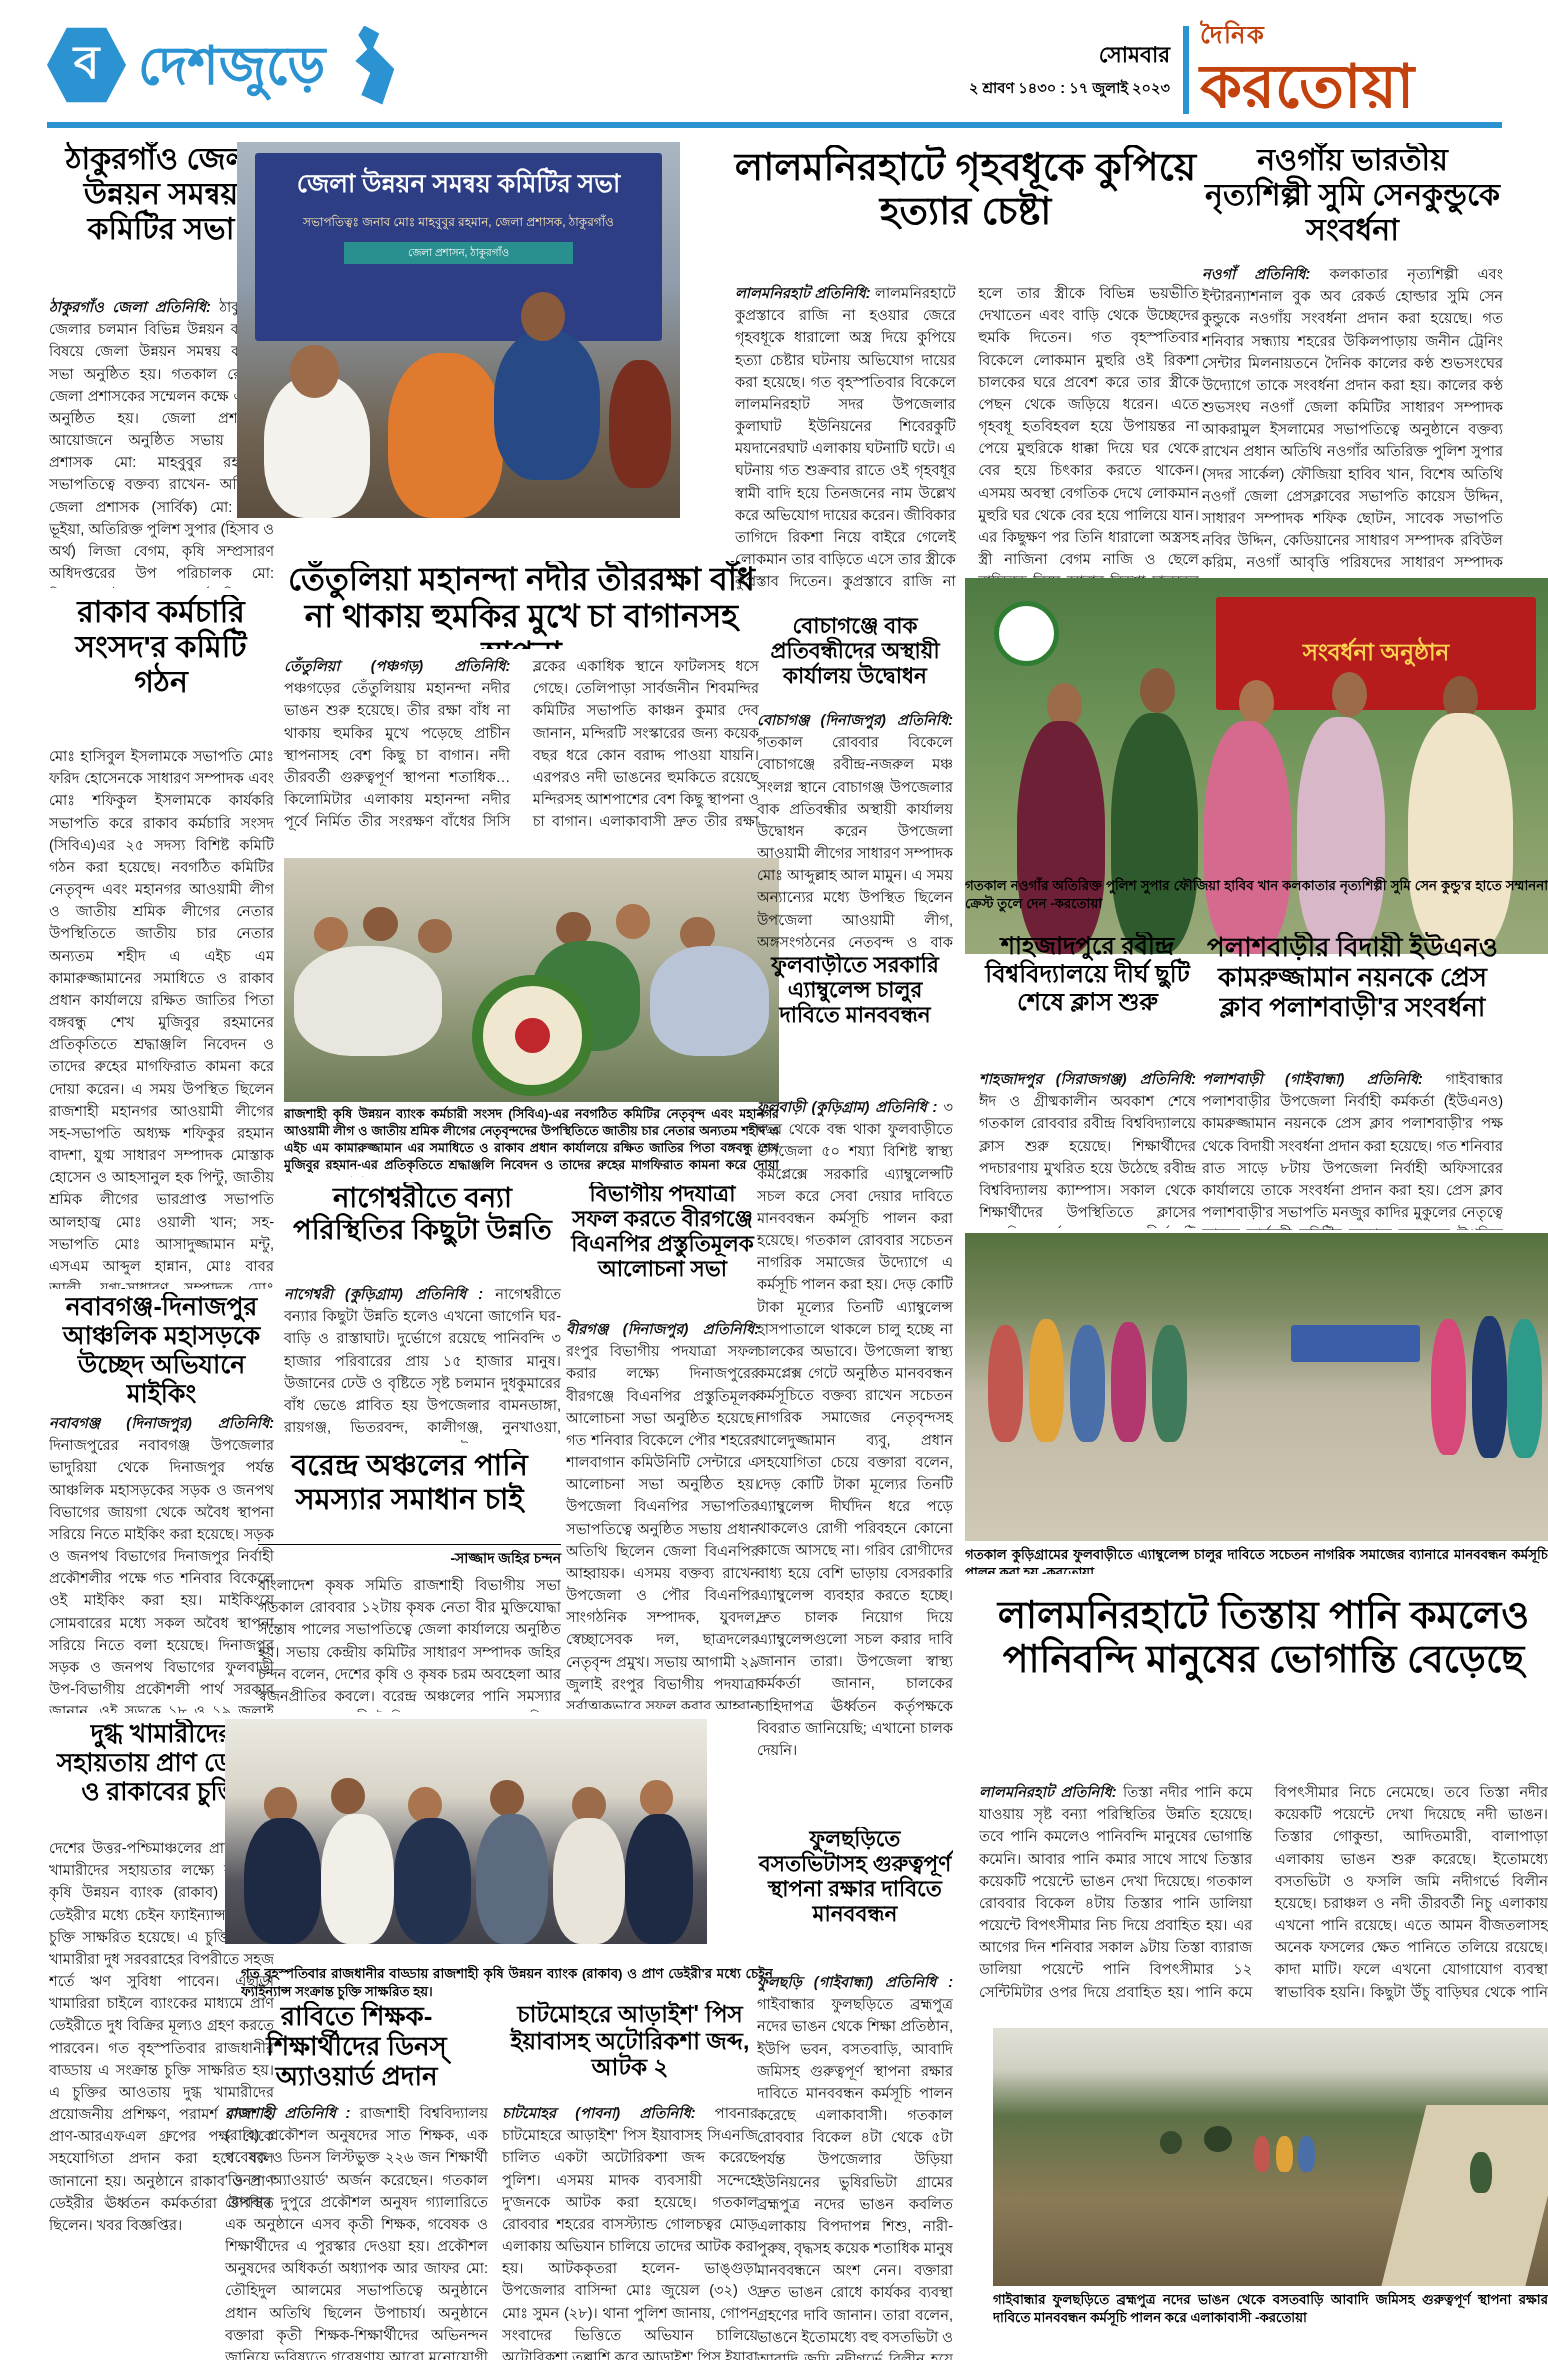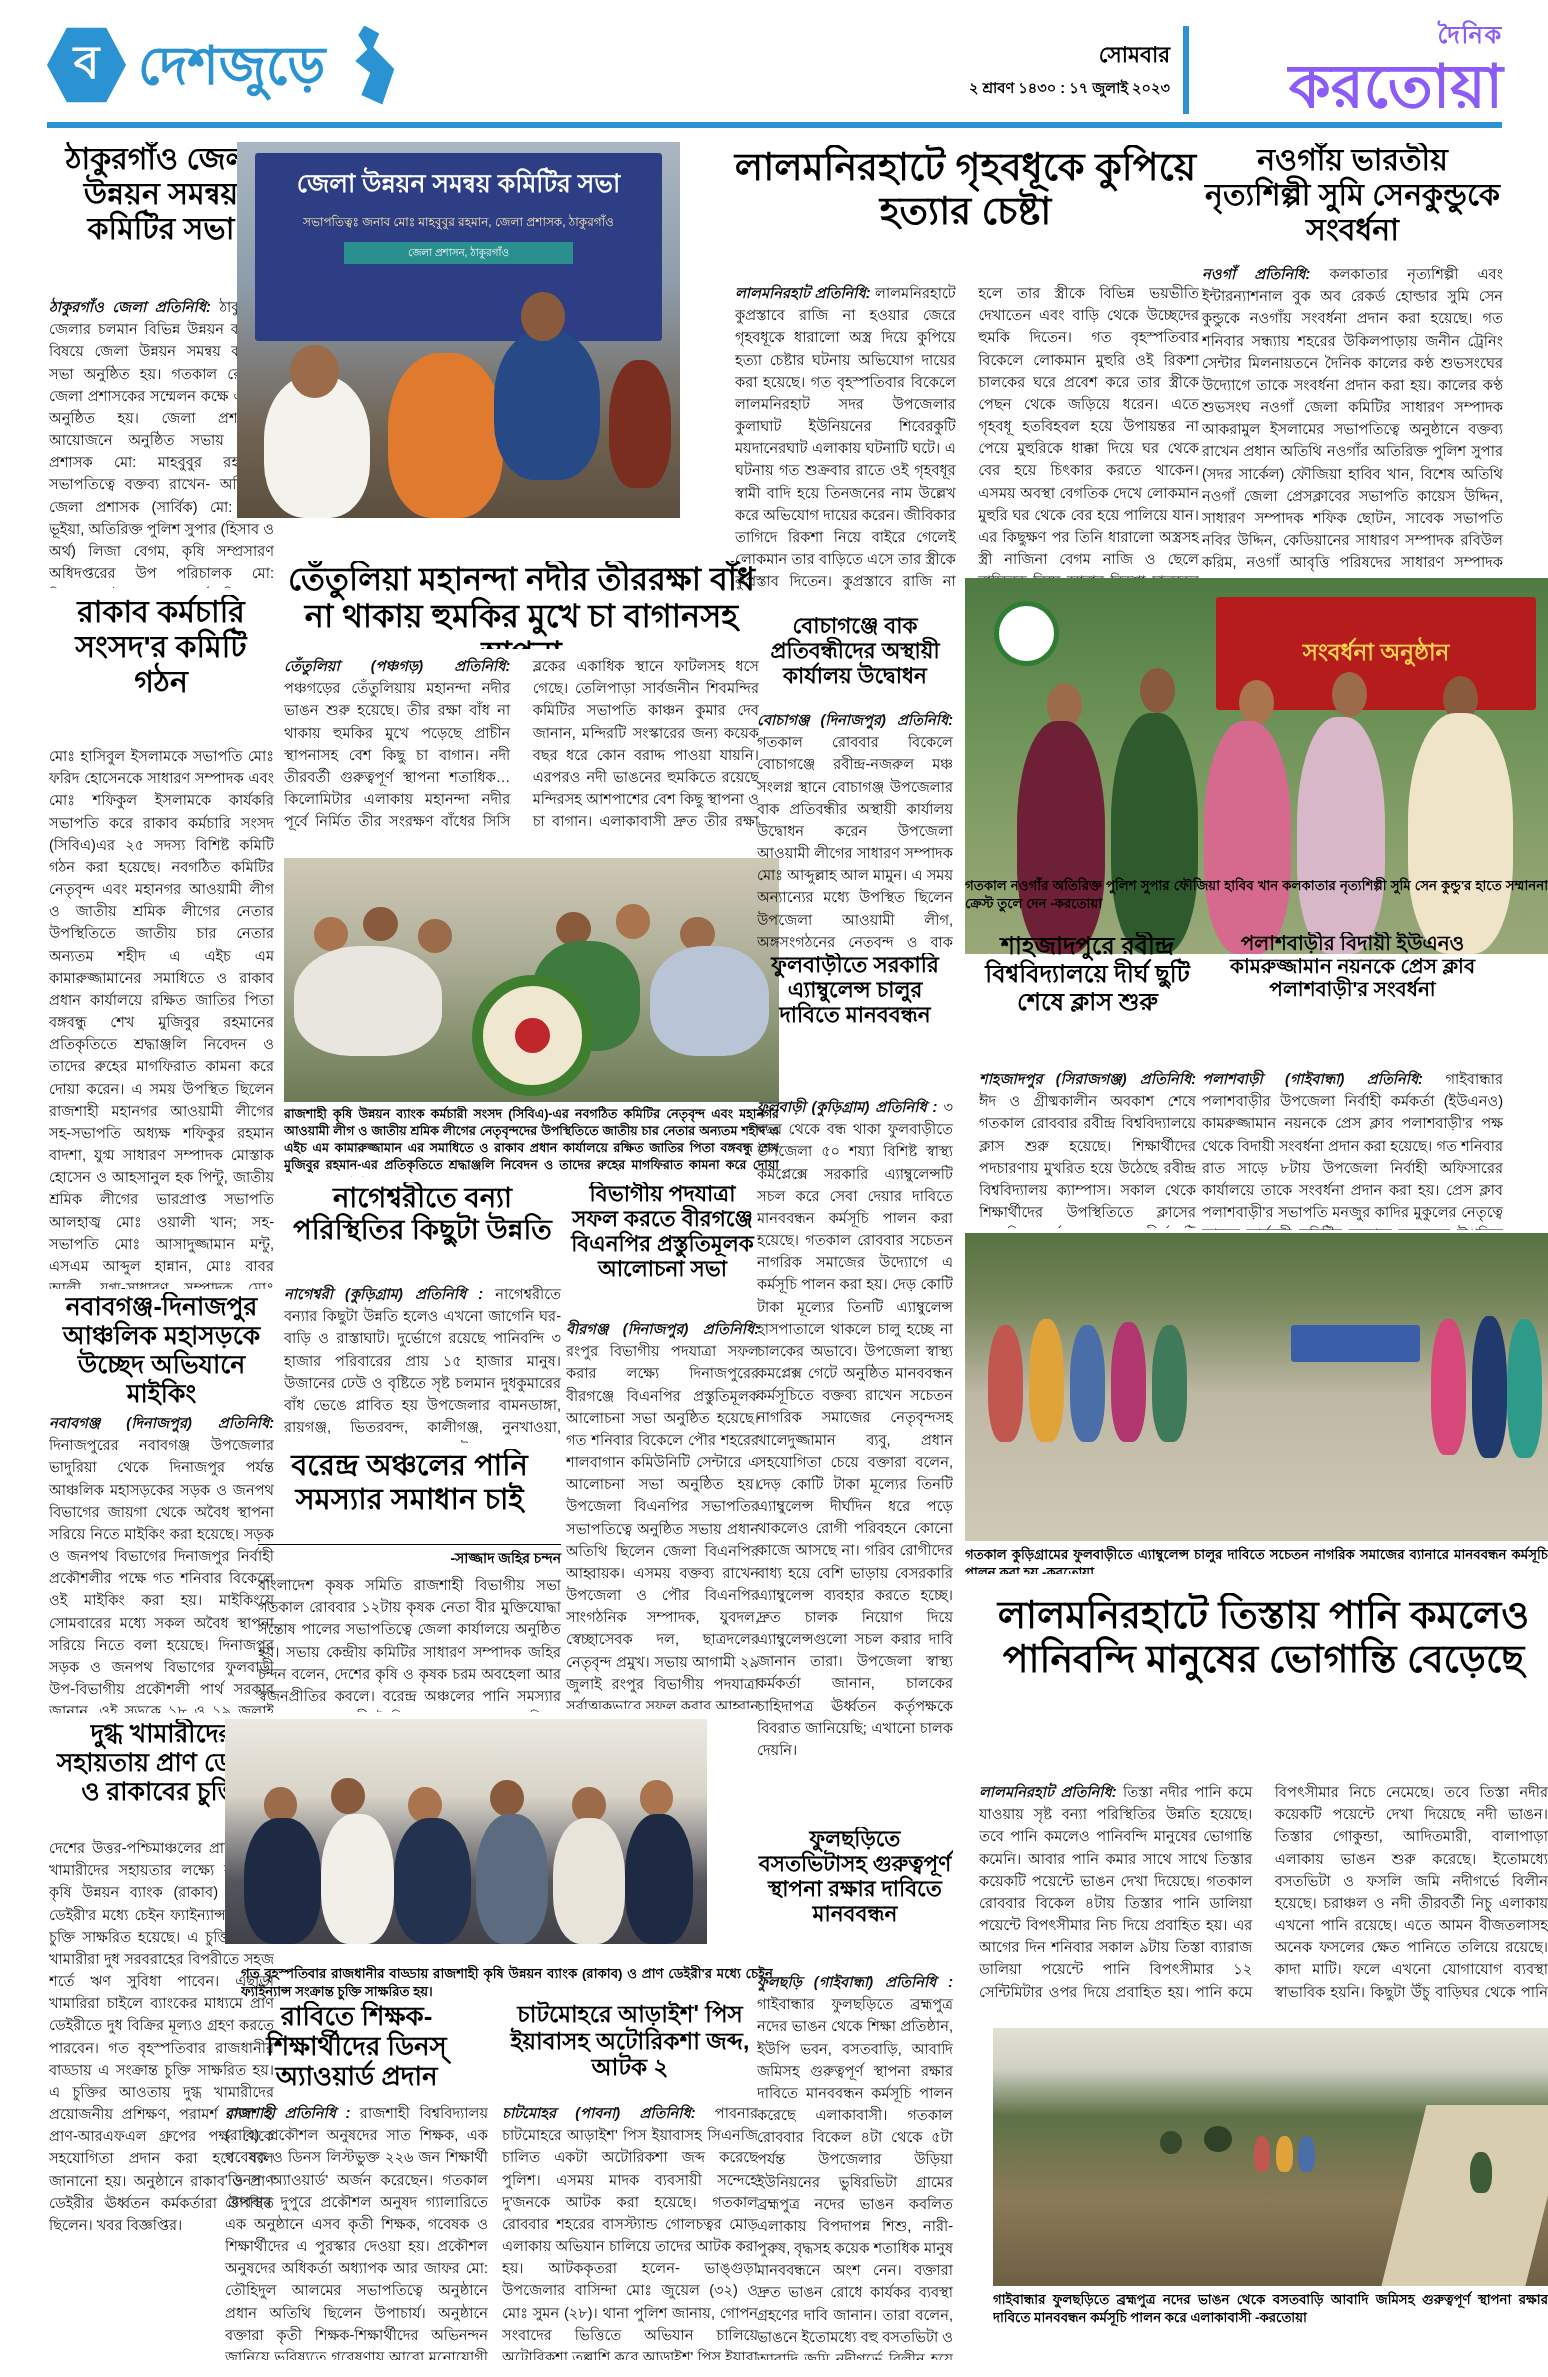--- a/index.html
+++ b/index.html
@@ -11,21 +11,21 @@
   .logo-txt{color:#2b93d1;font-weight:bold;font-size:53px;line-height:1;}
   .hexa{width:79px;height:79px;background:#2b93d1;color:#fff;font-weight:bold;font-size:46px;
         display:flex;align-items:center;justify-content:center;
         clip-path:polygon(25% 3%,75% 3%,100% 50%,75% 97%,25% 97%,0 50%);}
   .mapblob{width:60px;height:79px;background:#2b93d1;
         clip-path:polygon(45% 0,70% 10%,60% 28%,95% 55%,75% 100%,40% 88%,55% 60%,30% 45%,50% 30%,35% 12%);}
   .dateblock{text-align:right;color:#000;}
   .dateblock .wd{font-size:21.5px;font-weight:bold;}
   .dateblock .dl{font-size:14.6px;font-weight:bold;margin-top:3.4px;}
   .vbar{background:#2b93d1;}
-  .paper{text-align:right;color:#8b5cf6;}
+  .paper{text-align:left;color:#c2410c;}
   .paper .pfx{font-size:24px;font-weight:bold;letter-spacing:1.7px;}
   .paper .pnm{font-size:60px;font-weight:800;line-height:1;margin-top:1.7px;}
   .rule{background:#2b93d1;}
   
   .hl{font-weight:bold;color:#000;text-align:center;line-height:1.16;overflow:hidden;margin:0;}
   .h1{font-size:38px;}.h2{font-size:30px;}.h3{font-size:25px;}.h4{font-size:21.5px;}
   .bodytxt{font-size:14.6px;line-height:1.52;text-align:justify;color:#101010;overflow:hidden;}
   .byline{font-weight:bold;font-style:italic;}
   .cols2{column-count:2;column-gap:22.4px;}
   .cap{font-size:13.3px;font-weight:bold;line-height:1.35;text-align:justify;color:#000;overflow:hidden;}
@@ -164,21 +164,21 @@
     <div class="blob" style="left:25%;top:36%;width:15%;height:64%;background:#2e5a2e;"></div>
     <div class="blob" style="left:41%;top:38%;width:15%;height:62%;background:#d66a8e;"></div>
     <div class="blob" style="left:57%;top:37%;width:15%;height:63%;background:#d8b8c8;"></div>
     <div class="blob" style="left:76%;top:36%;width:18%;height:64%;background:#efe3c8;"></div>
   </div>
   <p class="abs cap" style="left:965px;top:877px;width:583px;height:48px;margin:0;">গতকাল নওগাঁর অতিরিক্ত পুলিশ সুপার ফৌজিয়া হাবিব খান কলকাতার নৃত্যশিল্পী সুমি সেন কুন্ডু'র হাতে সম্মাননা ক্রেস্ট তুলে দেন  -করতোয়া</p>
 
   <h2 class="abs hl" style="left:979px;top:932px;width:217px;height:129px;font-size:24px;">শাহজাদপুরে রবীন্দ্র বিশ্ববিদ্যালয়ে দীর্ঘ ছুটি শেষে ক্লাস শুরু</h2>
   <p class="abs bodytxt" style="left:979px;top:1068px;width:217px;height:160px;margin:0;"><span class="byline">শাহজাদপুর (সিরাজগঞ্জ) প্রতিনিধি:</span><span> ঈদ ও গ্রীষ্মকালীন অবকাশ শেষে গতকাল রোববার রবীন্দ্র বিশ্ববিদ্যালয়ে ক্লাস শুরু হয়েছে। শিক্ষার্থীদের পদচারণায় মুখরিত হয়ে উঠেছে রবীন্দ্র বিশ্ববিদ্যালয় ক্যাম্পাস। সকাল থেকে শিক্ষার্থীদের উপস্থিতিতে ক্লাসের স্বাভাবিক কার্যক্রম শুরু হয়। দীর্ঘ ছুটি শেষে ক্লাস শুরু হওয়ায় শিক্ষার্থীদের মধ্যে আনন্দঘন পরিবেশের সৃষ্টি হয়। বাংলা বিভাগের শিক্ষার্থী সাব্বির হোসেন বলেন, ঈদের ছুটির পর ক্লাস শুরু হয়েছে। শিক্ষক, বন্ধু ও সহপাঠীদের অনেক দিন পর পেয়ে খুব আনন্দ অনুভব করছি। সমাজ বিজ্ঞান বিভাগের শিক্ষার্থী সাবরিয়া তালাত বলেন, ছুটির দিনগুলোতে বিশ্ববিদ্যালয়কে খুব মিস করেছি। ছুটির পর ক্যাম্পাসে এসে সবার সাথে দেখা হয়ে খুবই ভালো লাগছে।</span></p>
 
-  <h2 class="abs hl" style="left:1202px;top:932px;width:301px;height:129px;font-size:20px;">পলাশবাড়ীর বিদায়ী ইউএনও কামরুজ্জামান নয়নকে প্রেস ক্লাব পলাশবাড়ী'র সংবর্ধনা</h2>
+  <h2 class="abs hl" style="left:1202px;top:932px;width:301px;height:129px;font-size:26px;">পলাশবাড়ীর বিদায়ী ইউএনও কামরুজ্জামান নয়নকে প্রেস ক্লাব পলাশবাড়ী'র সংবর্ধনা</h2>
   <p class="abs bodytxt" style="left:1202px;top:1068px;width:301px;height:162px;margin:0;"><span class="byline">পলাশবাড়ী (গাইবান্ধা) প্রতিনিধি:</span><span> গাইবান্ধার পলাশবাড়ীর উপজেলা নির্বাহী কর্মকর্তা (ইউএনও) কামরুজ্জামান নয়নকে প্রেস ক্লাব পলাশবাড়ী'র পক্ষ থেকে বিদায়ী সংবর্ধনা প্রদান করা হয়েছে। গত শনিবার রাত সাড়ে ৮টায় উপজেলা নির্বাহী অফিসারের কার্যালয়ে তাকে সংবর্ধনা প্রদান করা হয়। প্রেস ক্লাব পলাশবাড়ী'র সভাপতি মনজুর কাদির মুকুলের নেতৃত্বে ক্লাবের কার্যকরী কমিটির অন্যান্য সদস্যবৃন্দ উপস্থিত ছিলেন। বিদায়বেলায় তার কর্মকালের বিভিন্ন দিকের স্মৃতিচারণ করে অন্যান্যের মধ্যে বক্তব্য রাখেন উপজেলা সহকারী কমিশনার (ভূমি) এস.এম ফয়েজ উদ্দিন, সাপ্তাহিক পলাশবাড়ীর সম্পাদক উত্তম কর্মকার, ক্লাবের কার্যনির্বাহী সদস্য আরিফ উদ্দিন, রফিকুল ইসলাম রফিক, বকুল উদ্দিন ঈমান, আশা কাতরী কিবরিয়া সবুজ, পিজু আরাফজাক মেনন প্রমুখ। এডিও মডেল হাসান, আমিরুল ইসলাম, শতভন শাহ। গতজনমে নিমিষে তার নিজেই উপসাগল অভিন্দিত। সবার সঙ্গে কুশল বিনিময় করে ২০২০ সালের ৭ জুন যোগদান করা এই কর্মকর্তার বিদায় জানান সবাই। দায়িত্ব পালনকালে তার নানামুখী উদ্যোগের (দুর্নীতি দমন কমিটির (দুদক) অভিযানের ক্রোড়ে (অনুসরণে) প্রশংসা করেন সাংবাদিকবৃন্দ।</span></p>
 
   <div class="photo" style="left:965px;top:1233px;width:583px;height:308px;background:linear-gradient(180deg,#56713f 0%,#7c8a60 26%,#bdb7a4 52%,#cfc9b6 100%);">
     <div class="pbanner" style="left:56%;top:30%;width:22%;height:12%;background:#3b5ea8;"></div>
     <div class="blob" style="left:4%;top:30%;width:6%;height:38%;background:#c2574f;"></div>
     <div class="blob" style="left:11%;top:28%;width:6%;height:40%;background:#e0a33a;"></div>
     <div class="blob" style="left:18%;top:30%;width:6%;height:38%;background:#4a6fa8;"></div>
     <div class="blob" style="left:25%;top:29%;width:6%;height:39%;background:#b1376e;"></div>
     <div class="blob" style="left:32%;top:30%;width:6%;height:38%;background:#3f7a5a;"></div>
     <div class="blob" style="left:80%;top:28%;width:6%;height:44%;background:#d6487a;"></div>

